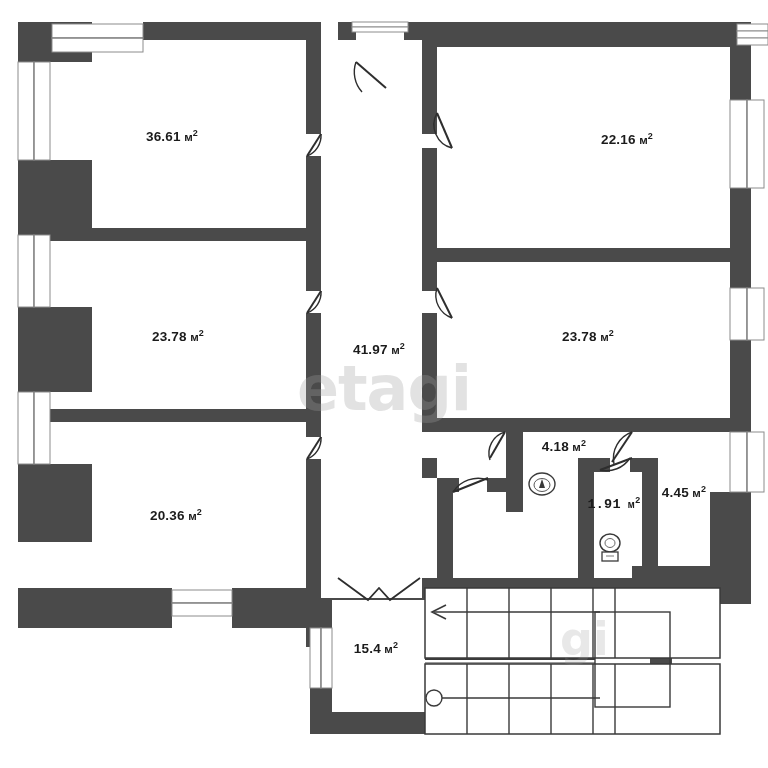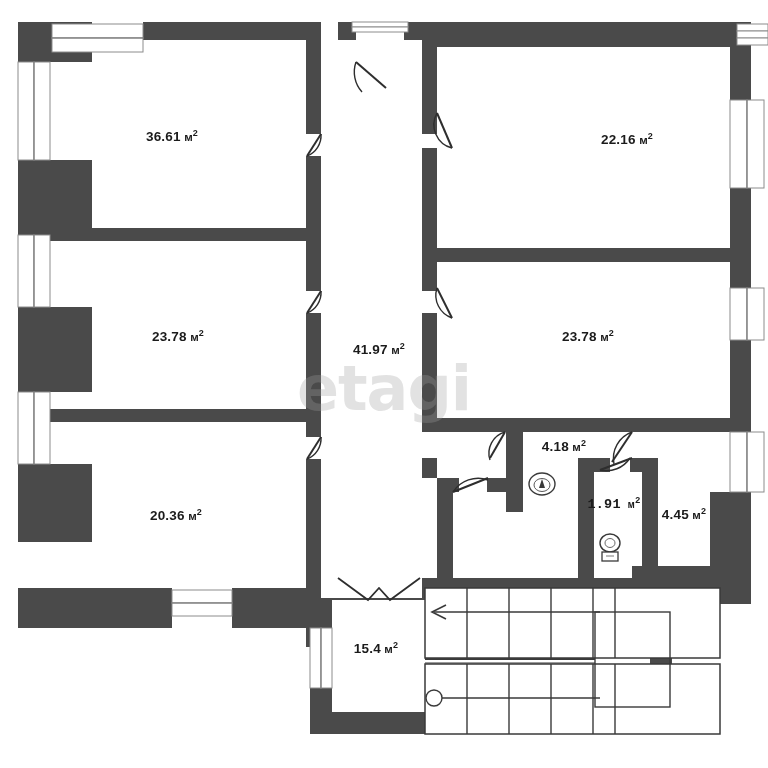--- a/index.html
+++ b/index.html
@@ -367,20 +367,21 @@
       </g>
 
       <g>
         <circle cx="434" cy="698" r="8" fill="none" stroke="#3a3a3a" stroke-width="1.4"></circle>
         <line x1="442" y1="698" x2="600" y2="698" stroke="#3a3a3a" stroke-width="1.4"></line>
       </g>
     </g>
   </svg>
 
   <div id="watermark">etagi</div>
+  <div id="watermark-2">gi</div>
 
   <div class="area-label" style="left:172px; top:136px;">
     <span>36.61</span><span class="area-unit">&nbsp;</span><span class="area-unit">м</span><sup>2</sup>
   </div>
 
   <div class="area-label" style="left:178px; top:336px;">
     <span>23.78</span><span class="area-unit">&nbsp;</span><span class="area-unit">м</span><sup>2</sup>
   </div>
 
   <div class="area-label" style="left:176px; top:515px;">
@@ -400,21 +401,21 @@
   </div>
 
   <div class="area-label" style="left:564px; top:446px;text-align:center;">
     <span>4.18</span><span class="area-unit">&nbsp;</span><span class="area-unit">м</span><sup>2</sup>
   </div>
 
   <div class="area-label" style="left:614px; top:504px;font-family:Liberation Mono, monospace;">
     <span>1.91</span><span class="area-unit">&nbsp;</span><span class="area-unit">м</span><sup>2</sup>
   </div>
 
-  <div class="area-label" style="left:684px; top:514px;">
+  <div class="area-label" style="left:684px; top:492px;">
     <span>4.45</span><span class="area-unit">&nbsp;</span><span class="area-unit">м</span><sup>2</sup>
   </div>
 
   <div class="area-label" style="left:376px; top:648px;">
     <span>15.4</span><span class="area-unit">&nbsp;</span><span class="area-unit">м</span><sup>2</sup>
   </div>
 
 </div>
 
 </body></html>

